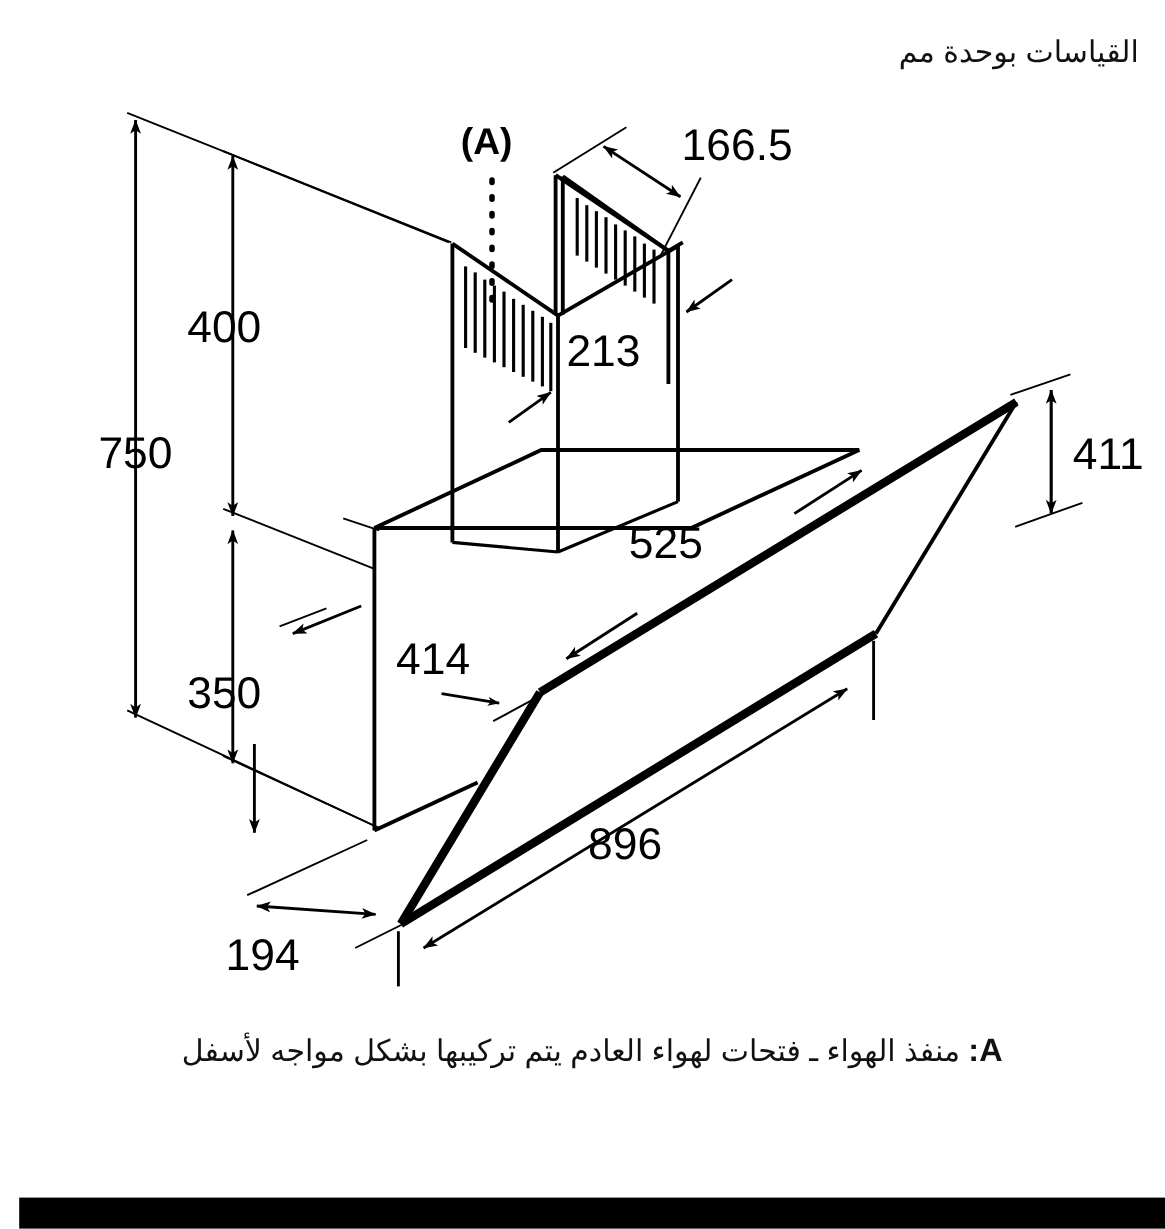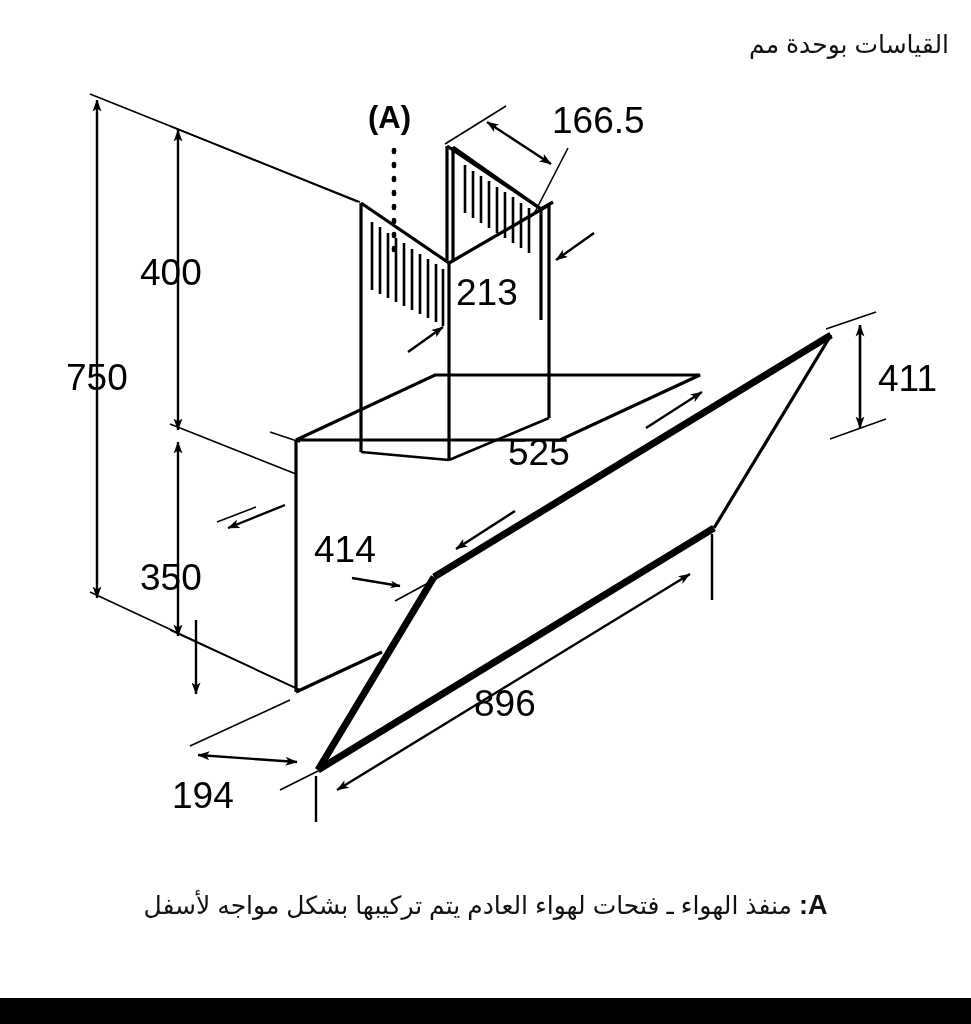--- a/index.html
+++ b/index.html
@@ -13,20 +13,21 @@
     height: 1024px;
     position: relative;
     overflow: hidden;
     font-family: "Liberation Sans", "DejaVu Sans", sans-serif;
     color: #000000;
   }
   #page {
     position: absolute;
     inset: 0;
     background: #ffffff;
+    margin-left: 16px;
   }
   .header-note {
     position: absolute;
     top: 28px;
     right: 22px;
     font-size: 25px;
     line-height: 1.35;
     direction: rtl;
     text-align: right;
     color: #111111;
@@ -49,21 +50,21 @@
   .callout-text {
     font-family: "Liberation Sans", "DejaVu Sans", sans-serif;
     font-size: 31px;
     font-weight: 700;
     fill: #000000;
   }
   .footnote {
     position: absolute;
     left: 24px;
     right: 24px;
-    top: 886px;
+    top: 856px;
     direction: rtl;
     text-align: center;
     font-size: 25px;
     line-height: 1.42;
     color: #111111;
   }
   .footnote .marker {
     font-weight: 700;
     font-size: 27px;
   }

